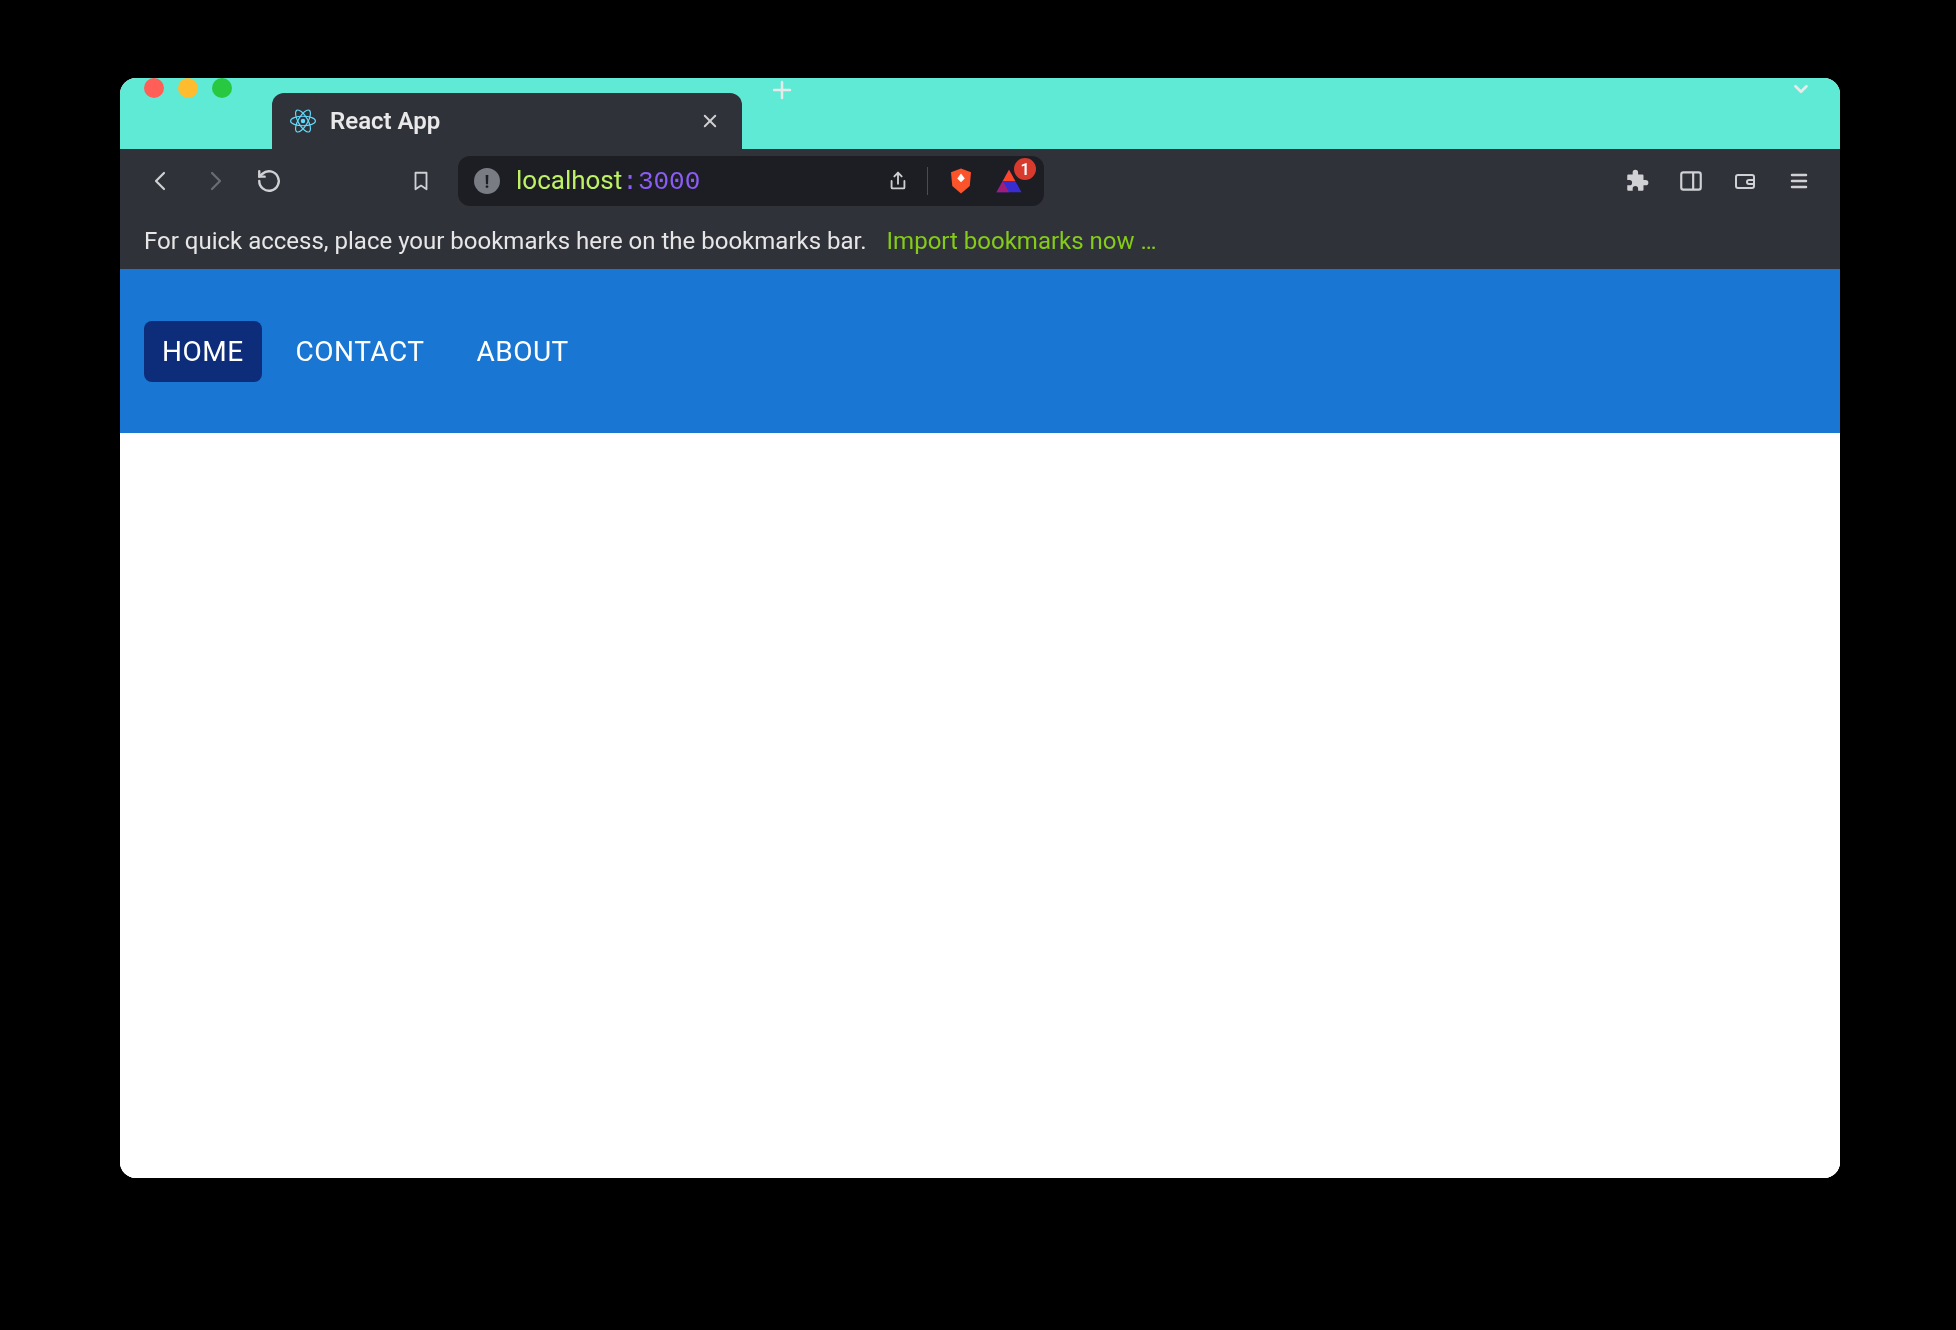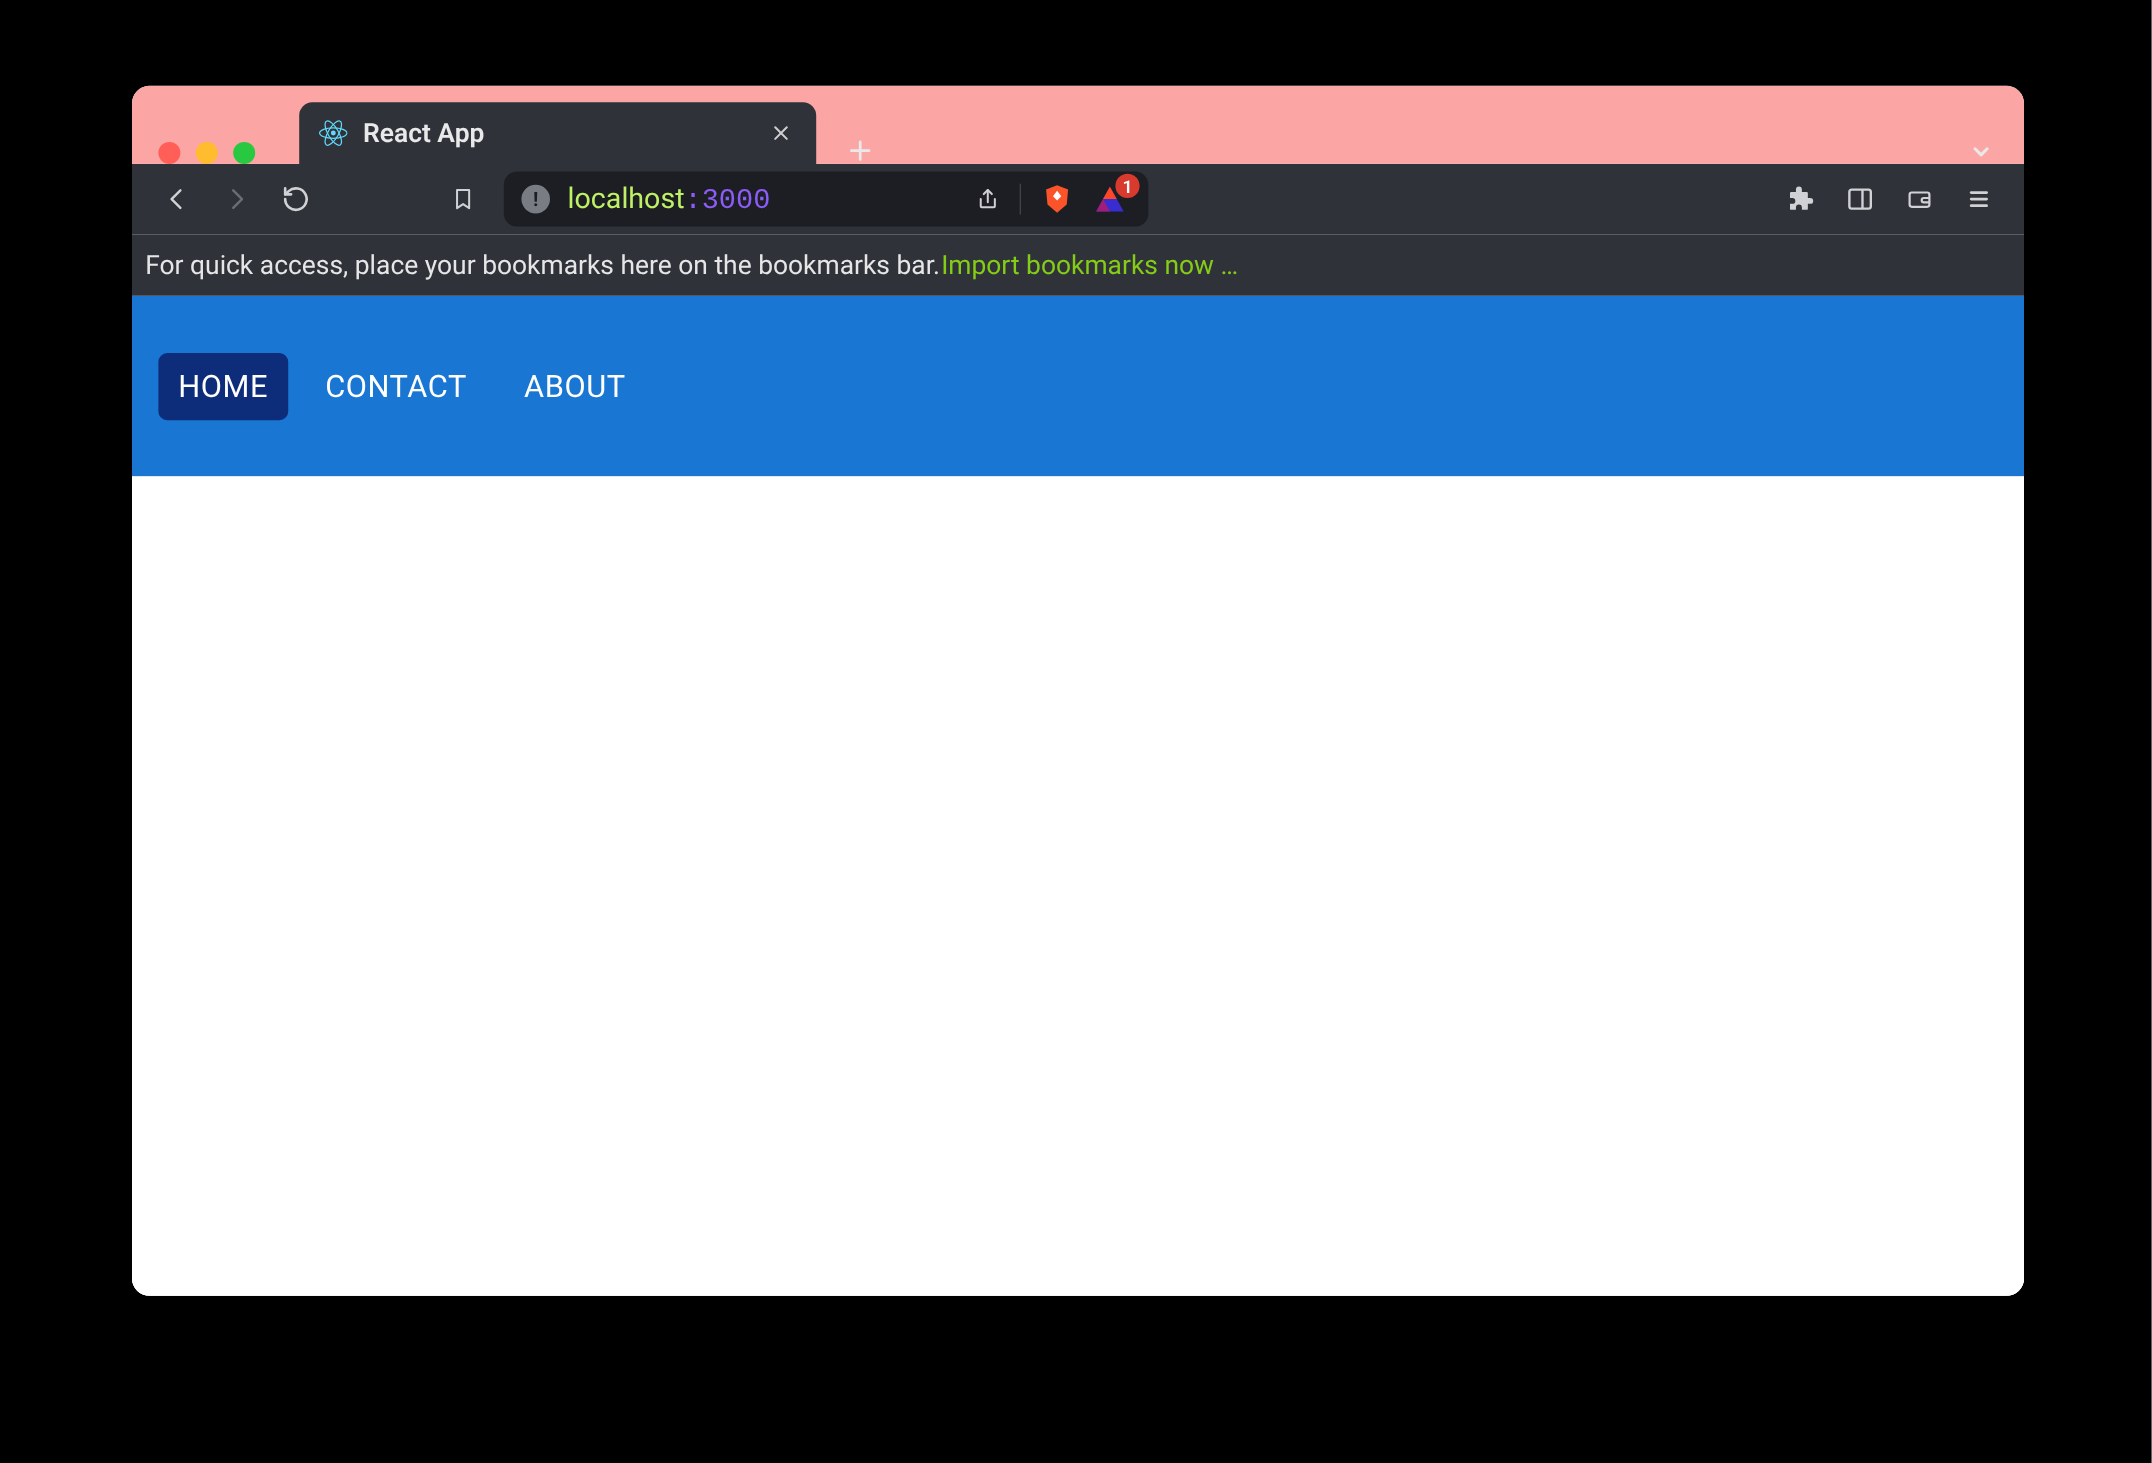--- a/index.html
+++ b/index.html
@@ -21,23 +21,23 @@
       width: 1720px;
       height: 1100px;
       background: #fff;
       border-radius: 16px;
       overflow: hidden;
       box-shadow: 0 30px 80px rgba(0,0,0,0.6);
     }
     
     .tab-strip {
       height: 71px;
-      background: #fca5a5;
+      background: #5eead4;
       display: flex;
-      align-items: flex-end;
+      align-items: flex-start;
       padding-left: 24px;
       position: relative;
     }
     .traffic-lights {
       display: flex;
       gap: 14px;
       margin-right: 40px;
     }
     .traffic-light {
       width: 20px;
@@ -162,23 +162,23 @@
       font-size:16px; font-weight:600;
       display:flex; align-items:center; justify-content:center;
     }
     .toolbar-spacer { flex:1; }
     
     .bookmarks-bar {
       height: 56px;
       background: #30323a;
       display:flex;
       align-items:center;
-      padding: 0 12px;
+      padding: 0 24px;
       font-size: 24px;
-      gap: 1px;
+      gap: 20px;
     }
     .bm-text { color:#e6e6e7; }
     .bm-link { color:#84cc16; cursor:pointer; }
     
     .content {
       height: calc(100% - 71px - 64px - 56px);
       background:#fff;
       overflow:hidden;
     }
     .app-nav {

